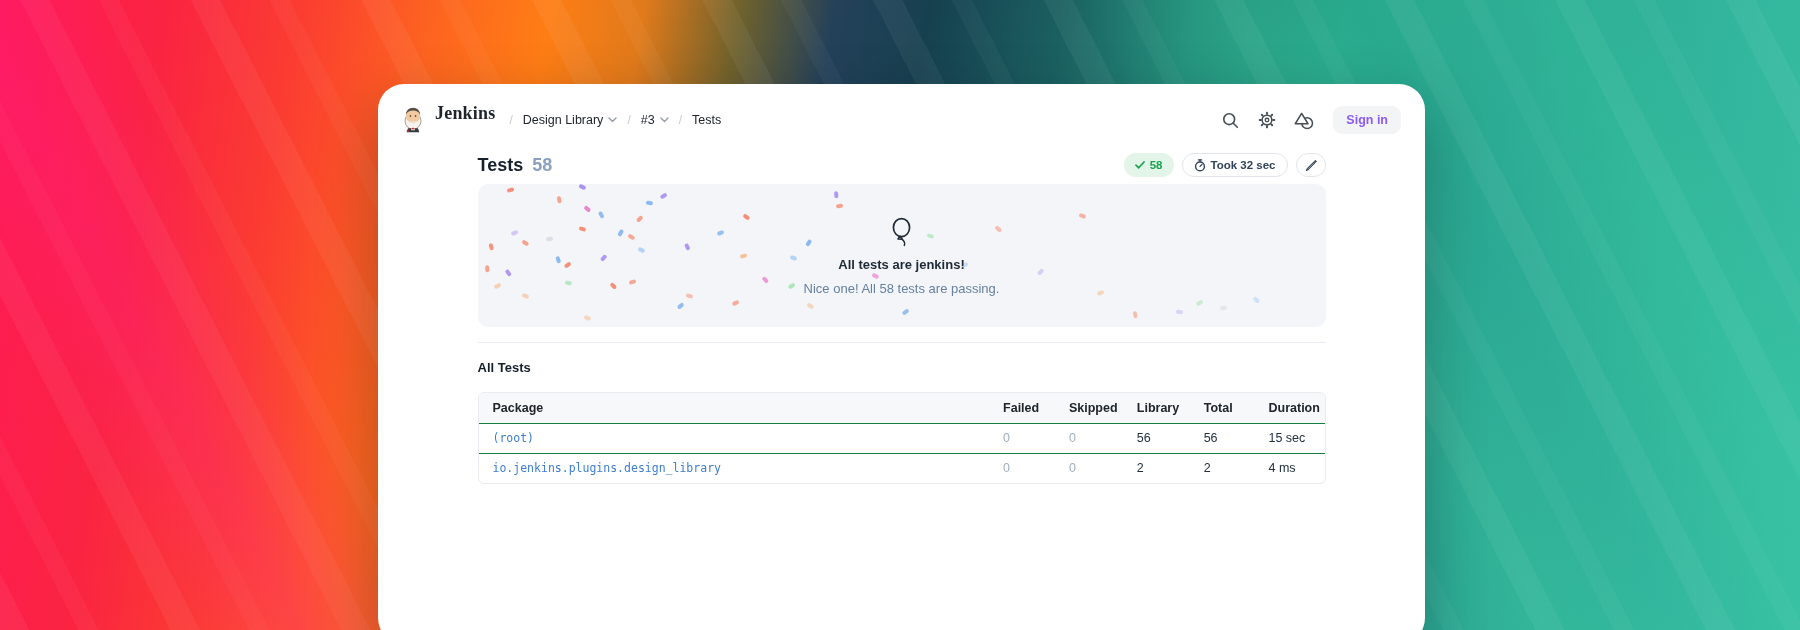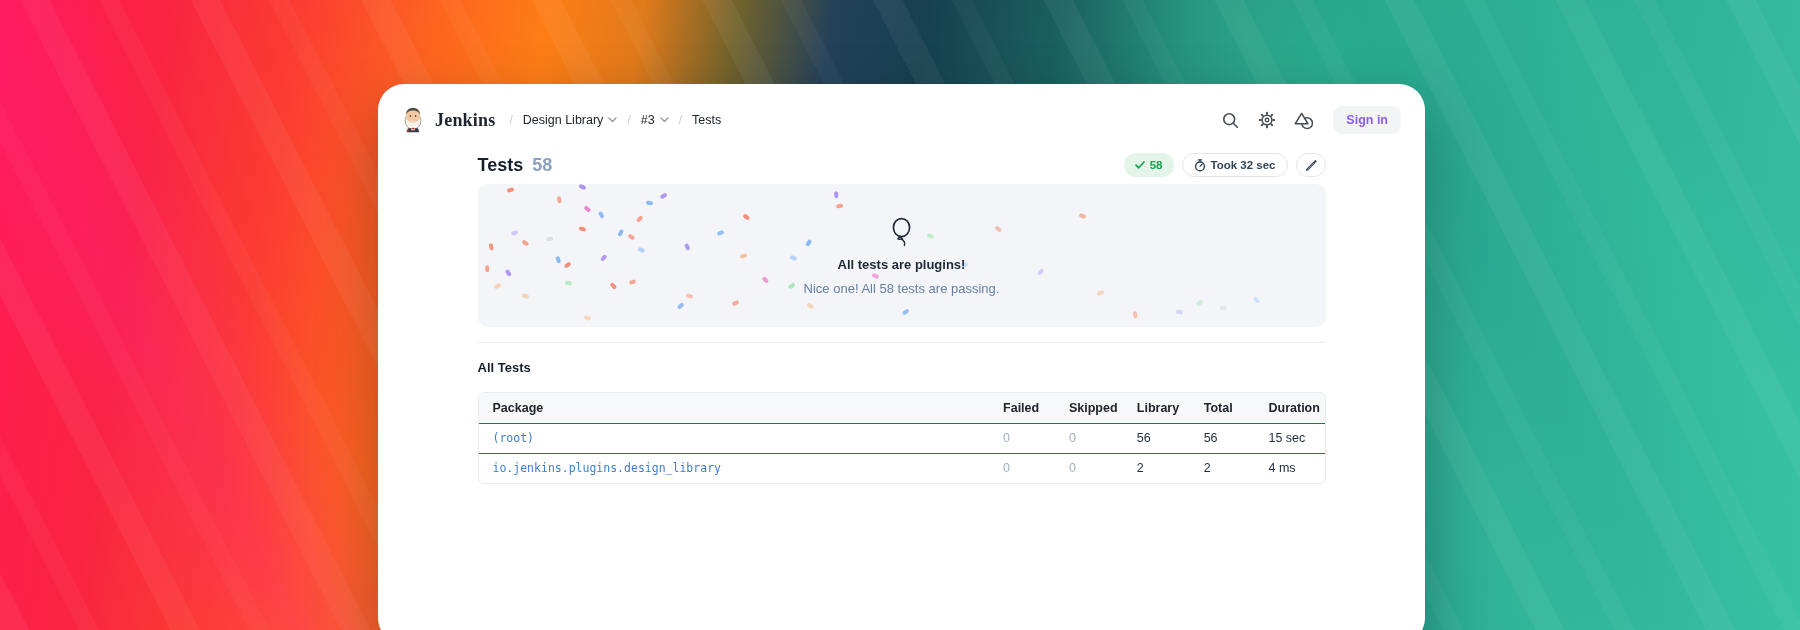--- a/index.html
+++ b/index.html
@@ -14,21 +14,21 @@
       linear-gradient(99deg, #ff1a55 0%, #fa2441 9%, #fb3d31 16%, #fd6420 23%, #fe7d15 29%, #e07a1b 34%, #70622c 39%, #24415a 44%, #16404f 49%, #1b6061 56%, #23907c 63%, #28a98c 71%, #2ba893 80%, #31b49b 90%, #38bfa4 100%);
   }
   .card {
     position:absolute; left:378px; top:84px; width:1047px; height:560px;
     background:#ffffff; border-radius:26px;
     box-shadow:0 24px 60px rgba(10,15,25,0.30);
   }
   
   .card-header { display:flex; align-items:center; justify-content:space-between; padding:20px 24px 0 22px; height:52px; }
   .header-left { display:flex; align-items:center; }
-  .brand { display:flex; align-items:center; gap:9px; cursor:pointer; }
+  .brand { display:flex; align-items:flex-start; gap:9px; cursor:pointer; }
   .brand-name { font-family:"Liberation Serif", serif; font-weight:700; font-size:18px; color:#1d242b; letter-spacing:0.2px; }
   .crumbs { display:flex; align-items:center; gap:10px; margin-left:14px; font-size:12.5px; color:#21262c; font-weight:500; }
   .crumb-sep { color:#c6ccd3; font-weight:400; font-size:12px; }
   .crumb { display:flex; align-items:center; gap:5px; cursor:pointer; }
   .header-right { display:flex; align-items:center; gap:11px; }
   .hicon { width:26px; height:26px; display:flex; align-items:center; justify-content:center; border-radius:8px; cursor:pointer; }
   .signin { margin-left:5px; background:#f3f4f6; border:none; border-radius:9px; padding:7px 13px; font-size:12.5px; font-weight:600; color:#8b5cf6; cursor:pointer; font-family:inherit; }
   
   .content { width:848px; margin:0 auto; }
   .title-row { display:flex; align-items:center; justify-content:space-between; margin-top:13px; height:32px; }
@@ -222,21 +222,21 @@
           <span class="cf" style="left: 84.7%; top: 82%; background: rgb(159, 227, 174); transform: rotate(-30deg); opacity: 0.5;"></span>
           <span class="cf" style="left: 91.4%; top: 80%; background: rgb(168, 205, 245); transform: rotate(45deg); opacity: 0.5;"></span>
           <span class="cf" style="left: 87.5%; top: 85%; background: rgb(200, 206, 216); transform: rotate(-10deg); opacity: 0.4;"></span>
         </div>
       <div class="banner-inner">
         <svg width="27" height="32" viewBox="0 0 28 34">
           <ellipse cx="14" cy="12.3" rx="8.6" ry="9.6" fill="none" stroke="#222c38" stroke-width="1.8"></ellipse>
           <path d="M12.4 21.6 l-2.2 2.8 4.8 0.3 z" fill="none" stroke="#222c38" stroke-width="1.6" stroke-linejoin="round"></path>
           <path d="M14.6 24.8 q3.8 2.6 2.4 6.6" fill="none" stroke="#222c38" stroke-width="1.5" stroke-linecap="round"></path>
         </svg>
-        <div class="banner-heading">All tests are plugins!</div>
+        <div class="banner-heading">All tests are jenkins!</div>
         <div class="banner-sub">Nice one! All 58 tests are passing.</div>
       </div>
     </div>
 
     <div class="divider"></div>
 
     <div class="section-title">All Tests</div>
 
     <div class="table-wrap">
       <table>

